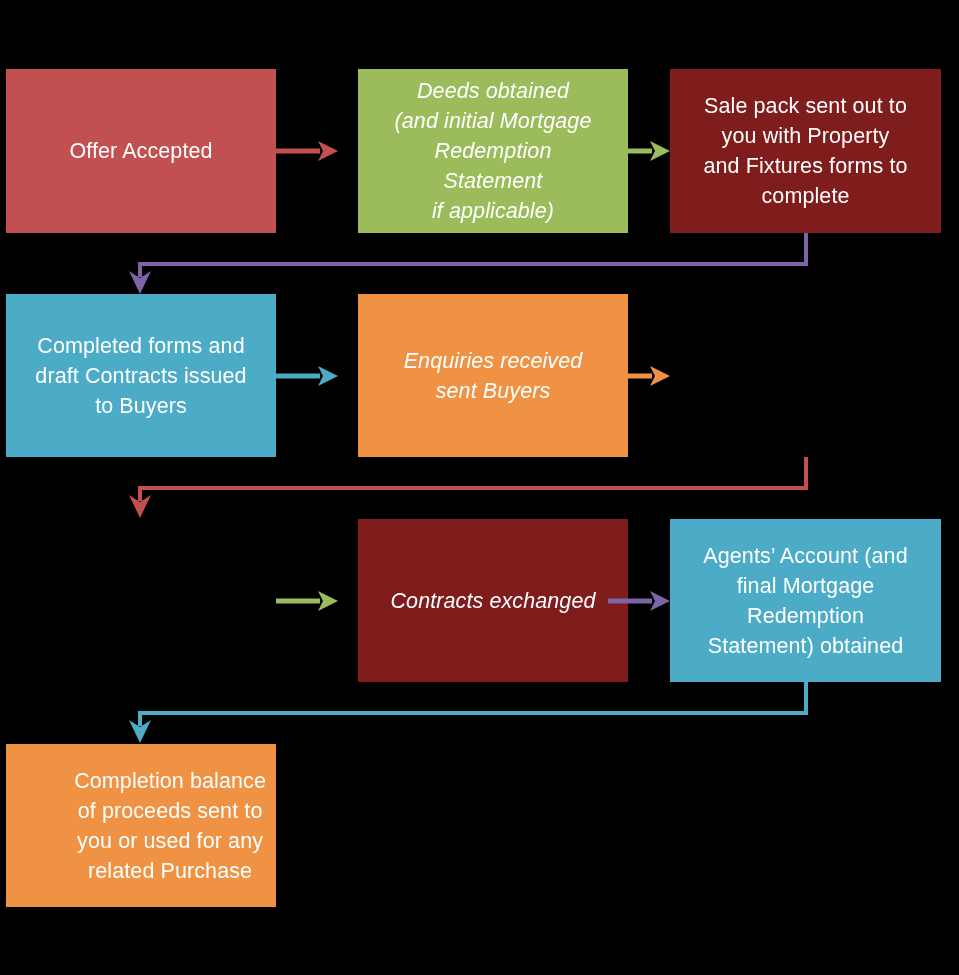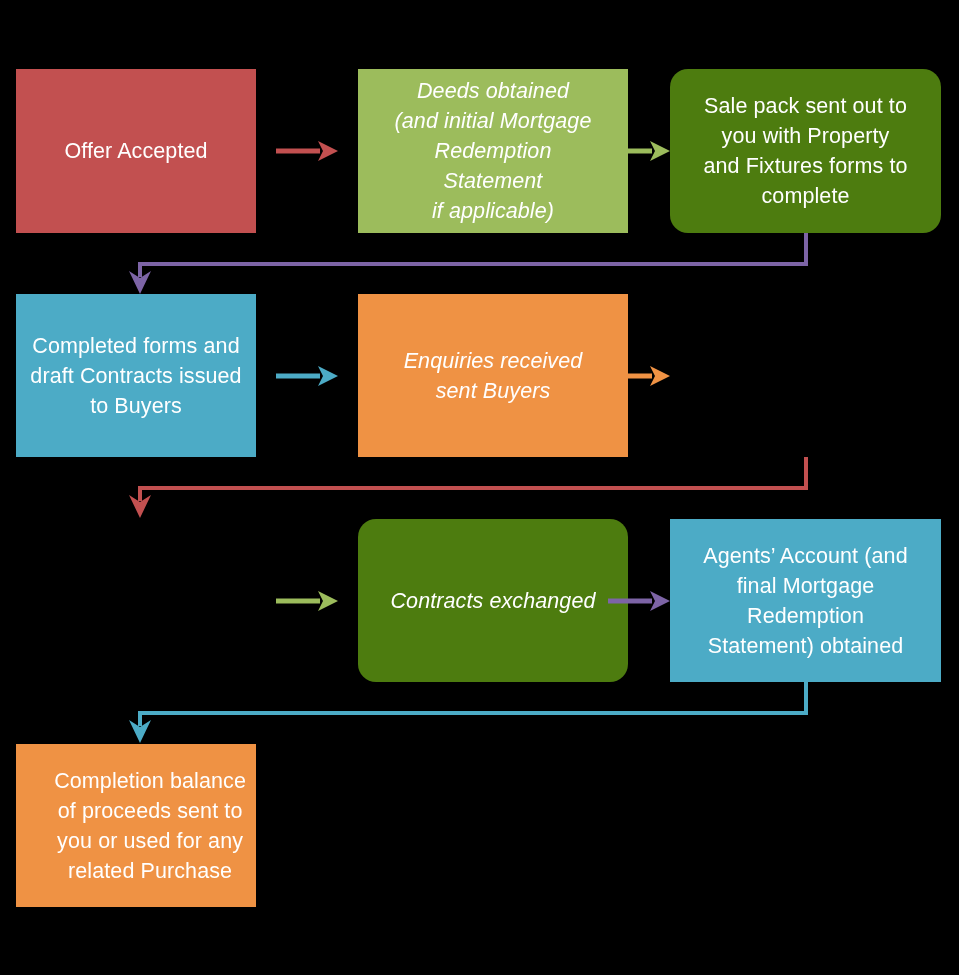--- a/index.html
+++ b/index.html
@@ -27,32 +27,32 @@
     justify-content: center;
     text-align: center;
     color: #ffffff;
     font-size: 21.5px;
     line-height: 30px;
     padding: 4px 10px;
     white-space: pre-line;
     letter-spacing: 0.1px;
   }
   
-  .c1 { left: 16px;   width: 240px; }
+  .c1 { left: 6px;   width: 270px; }
   .c2 { left: 358px; width: 270px; font-style: italic; }
   .c3 { left: 670px; width: 271px; }
   
   .r1 { top: 69px;  height: 164px; }
   .r2 { top: 294px; height: 163px; }
   .r3 { top: 519px; height: 163px; }
   .r4 { top: 744px; height: 163px; justify-content: flex-end; }
 
   .fill-red    { background: #c25050; }
   .fill-green  { background: #9cbc5c; }
-  .fill-purple { background: #4d7c0f; border-radius: 18px; }
+  .fill-purple { background: #7f1d1d; }
   .fill-blue   { background: #4cabc6; text-align: center; }
   .fill-orange { background: #ef9244; }
 
   .conn {
     position: absolute;
     overflow: visible;
     pointer-events: none;
   }
   .conn svg { display: block; overflow: visible; }
 </style>

